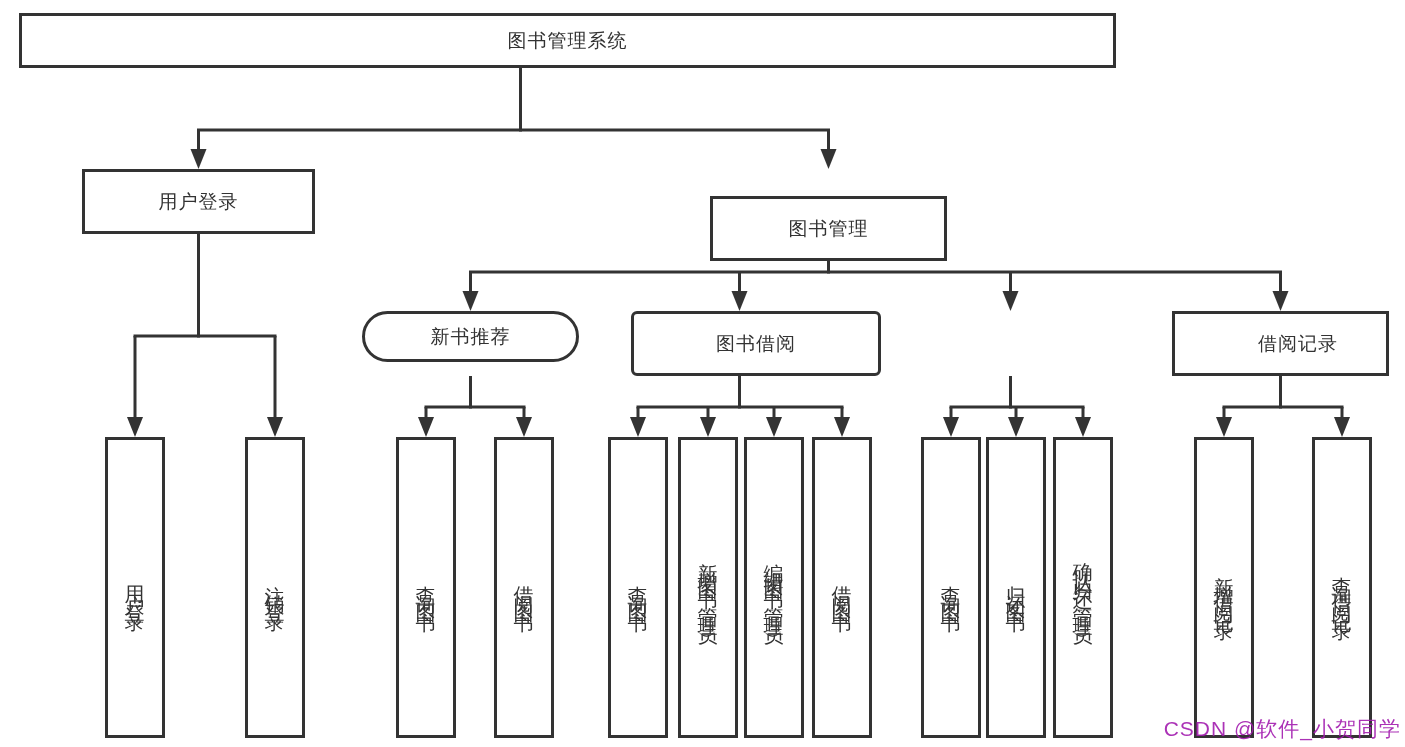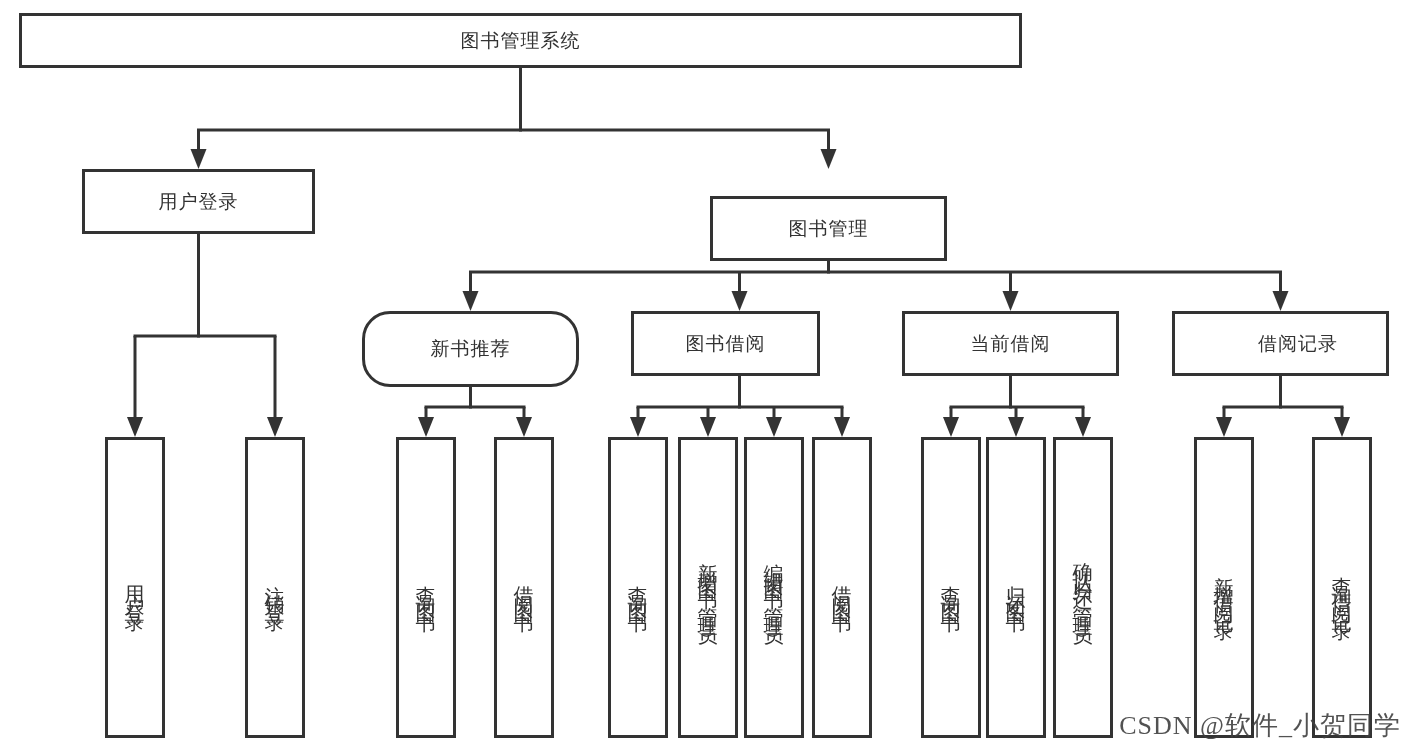--- a/index.html
+++ b/index.html
@@ -33,25 +33,25 @@
     font-size: 20px;
   }
   .node.v .vtext {
     writing-mode: vertical-rl;
     text-orientation: mixed;
     letter-spacing: 9px;
     line-height: 1;
     white-space: nowrap;
   }
   
-  .n-root  { left: 19px;   top: 13px;  width: 1003px; height: 55px; }
+  .n-root  { left: 19px;   top: 13px;  width: 1097px; height: 55px; }
   .n-login { left: 82px;   top: 169px; width: 233px;  height: 65px; }
   .n-mgmt  { left: 710px;  top: 169px; width: 237px;  height: 65px; margin-top: 27px; }
-  .n-nbr   { left: 362px;  top: 311px; width: 217px;  height: 76px; border-radius: 28px; }
-  .n-bb    { left: 631px;  top: 311px; width: 189px;  height: 65px; }
+  .n-nbr   { left: 362px;  top: 311px; width: 217px;  height: 51px; border-radius: 28px; }
+  .n-bb    { left: 631px;  top: 311px; width: 250px;  height: 65px; border-radius: 6px; }
   .n-cb    { left: 902px;  top: 311px; width: 217px;  height: 65px; }
   .n-rec   { left: 1172px; top: 311px; width: 217px;  height: 65px; padding-left: 35px; }
   
   .leaf { top: 437px; width: 60px; height: 301px; }
   .lf-1  { left: 105px;  }
   .lf-2  { left: 245px;  }
   .lf-3  { left: 396px;  }
   .lf-4  { left: 494px;  }
   .lf-5  { left: 608px;  }
   .lf-6  { left: 678px;  }
@@ -59,27 +59,26 @@
   .lf-8  { left: 812px;  }
   .lf-9  { left: 921px;  }
   .lf-10 { left: 986px;  }
   .lf-11 { left: 1053px; }
   .lf-12 { left: 1194px; }
   .lf-13 { left: 1312px; }
   .watermark {
     position: absolute;
     right: 4px;
     bottom: 4px;
-    font-size: 26px;
-    color: #404040;
+    font-size: 21px;
+    color: #a21caf;
     letter-spacing: 1px;
     z-index: 5;
     opacity: 0.9;
     white-space: nowrap;
-    font-family: Liberation Serif, serif;
   }
 </style>
 </head>
 <body>
 
 <div class="canvas">
 
   <svg class="wires" id="wires" width="1405" height="747" viewBox="0 0 1405 747">
       <line x1="520.5" y1="68" x2="520.5" y2="131.5" stroke="#333333" stroke-width="3"></line>
       <line x1="198.5" y1="234" x2="198.5" y2="337.5" stroke="#333333" stroke-width="3"></line>
@@ -145,23 +144,20 @@
   <div class="node h n-mgmt">
     <span>图书管理</span>
   </div>
 
   <div class="node h n-nbr">
     <span>新书推荐</span>
   </div>
   <div class="node h n-bb">
     <span>图书借阅</span>
   </div>
-  <div class="node h n-cb">
-    <span>当前借阅</span>
-  </div>
   <div class="node h n-rec">
     <span>借阅记录</span>
   </div>
 
   <div class="node v leaf lf-1">
     <span class="vtext">用户登录</span>
   </div>
   <div class="node v leaf lf-2">
     <span class="vtext">注销登录</span>
   </div>

